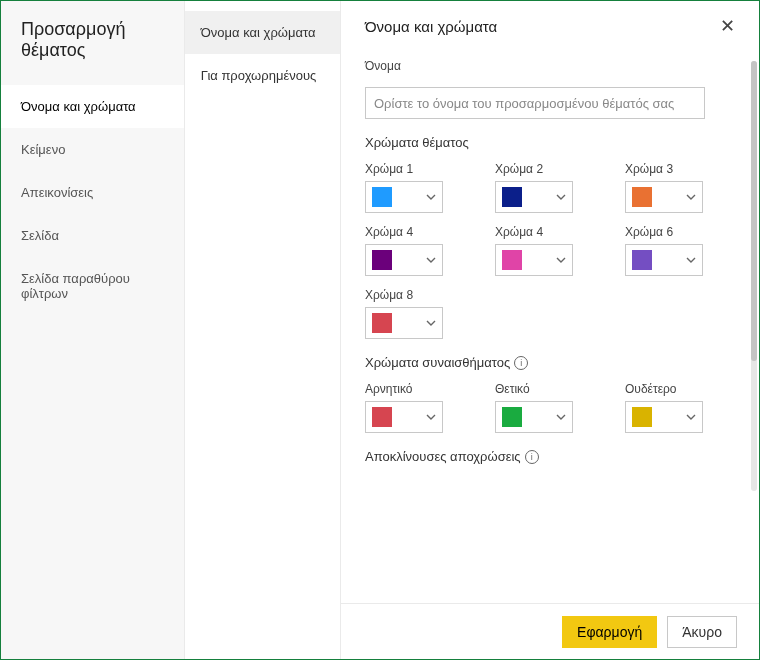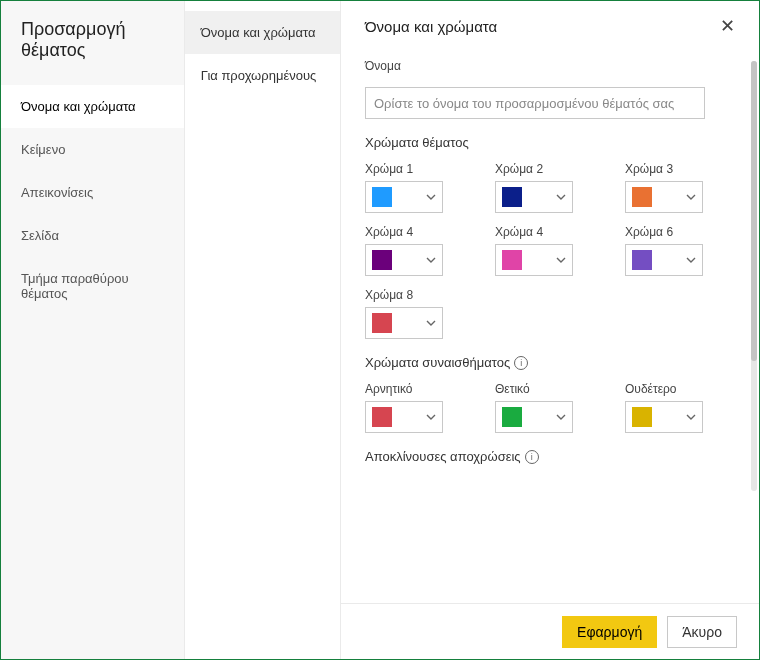--- a/index.html
+++ b/index.html
@@ -213,21 +213,21 @@
 <body>
 
 <div class="dialog">
 
   <div class="sidebar">
     <div class="sidebar-title">Προσαρμογή θέματος</div>
     <div class="sidebar-item active">Όνομα και χρώματα</div>
     <div class="sidebar-item">Κείμενο</div>
     <div class="sidebar-item">Απεικονίσεις</div>
     <div class="sidebar-item">Σελίδα</div>
-    <div class="sidebar-item">Τμήμα παραθύρου θέματος</div>
+    <div class="sidebar-item">Σελίδα παραθύρου φίλτρων</div>
   </div>
 
   <div class="subnav">
     <div class="subnav-item active">Όνομα και χρώματα</div>
     <div class="subnav-item">Για προχωρημένους</div>
   </div>
 
   <div class="main">
     <div class="main-header">
       <h2>Όνομα και χρώματα</h2>

